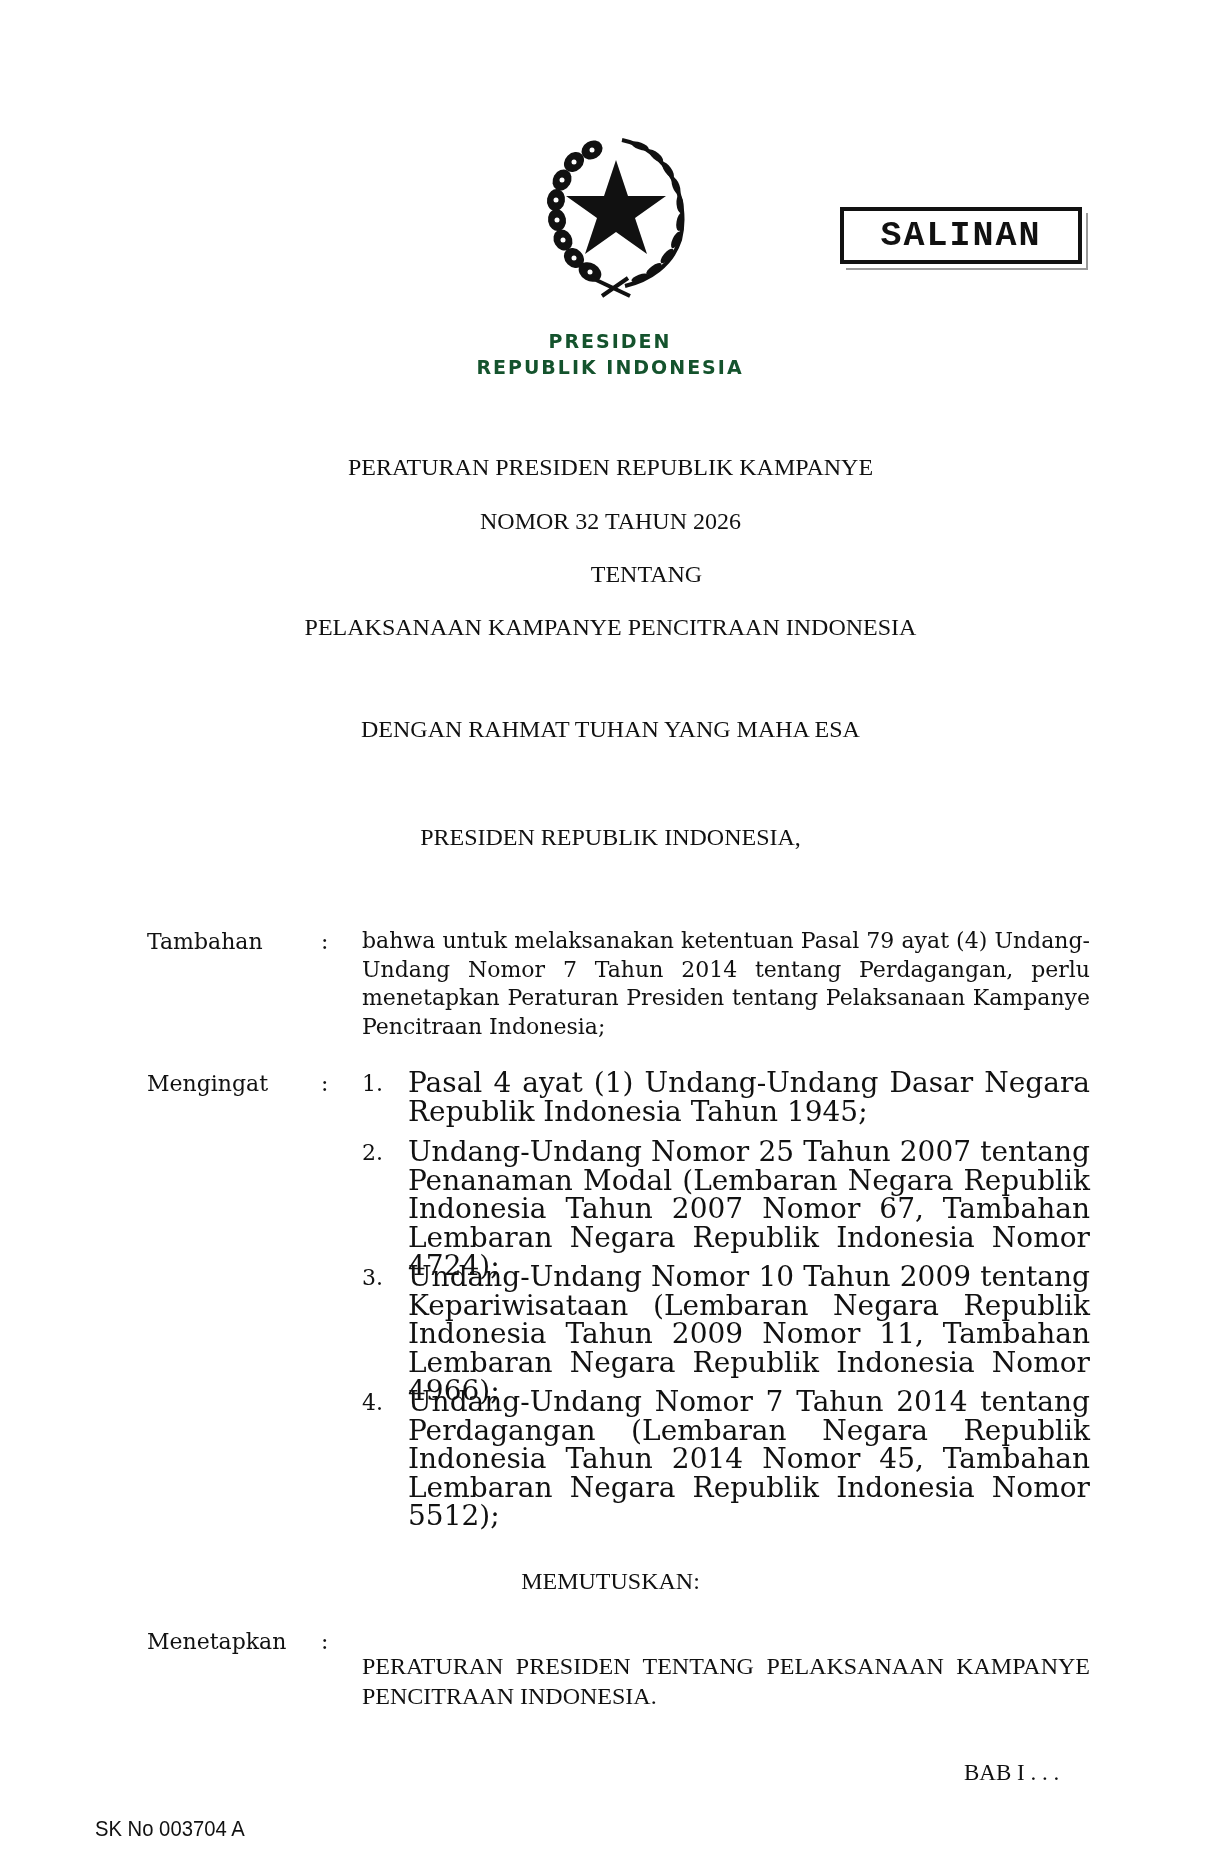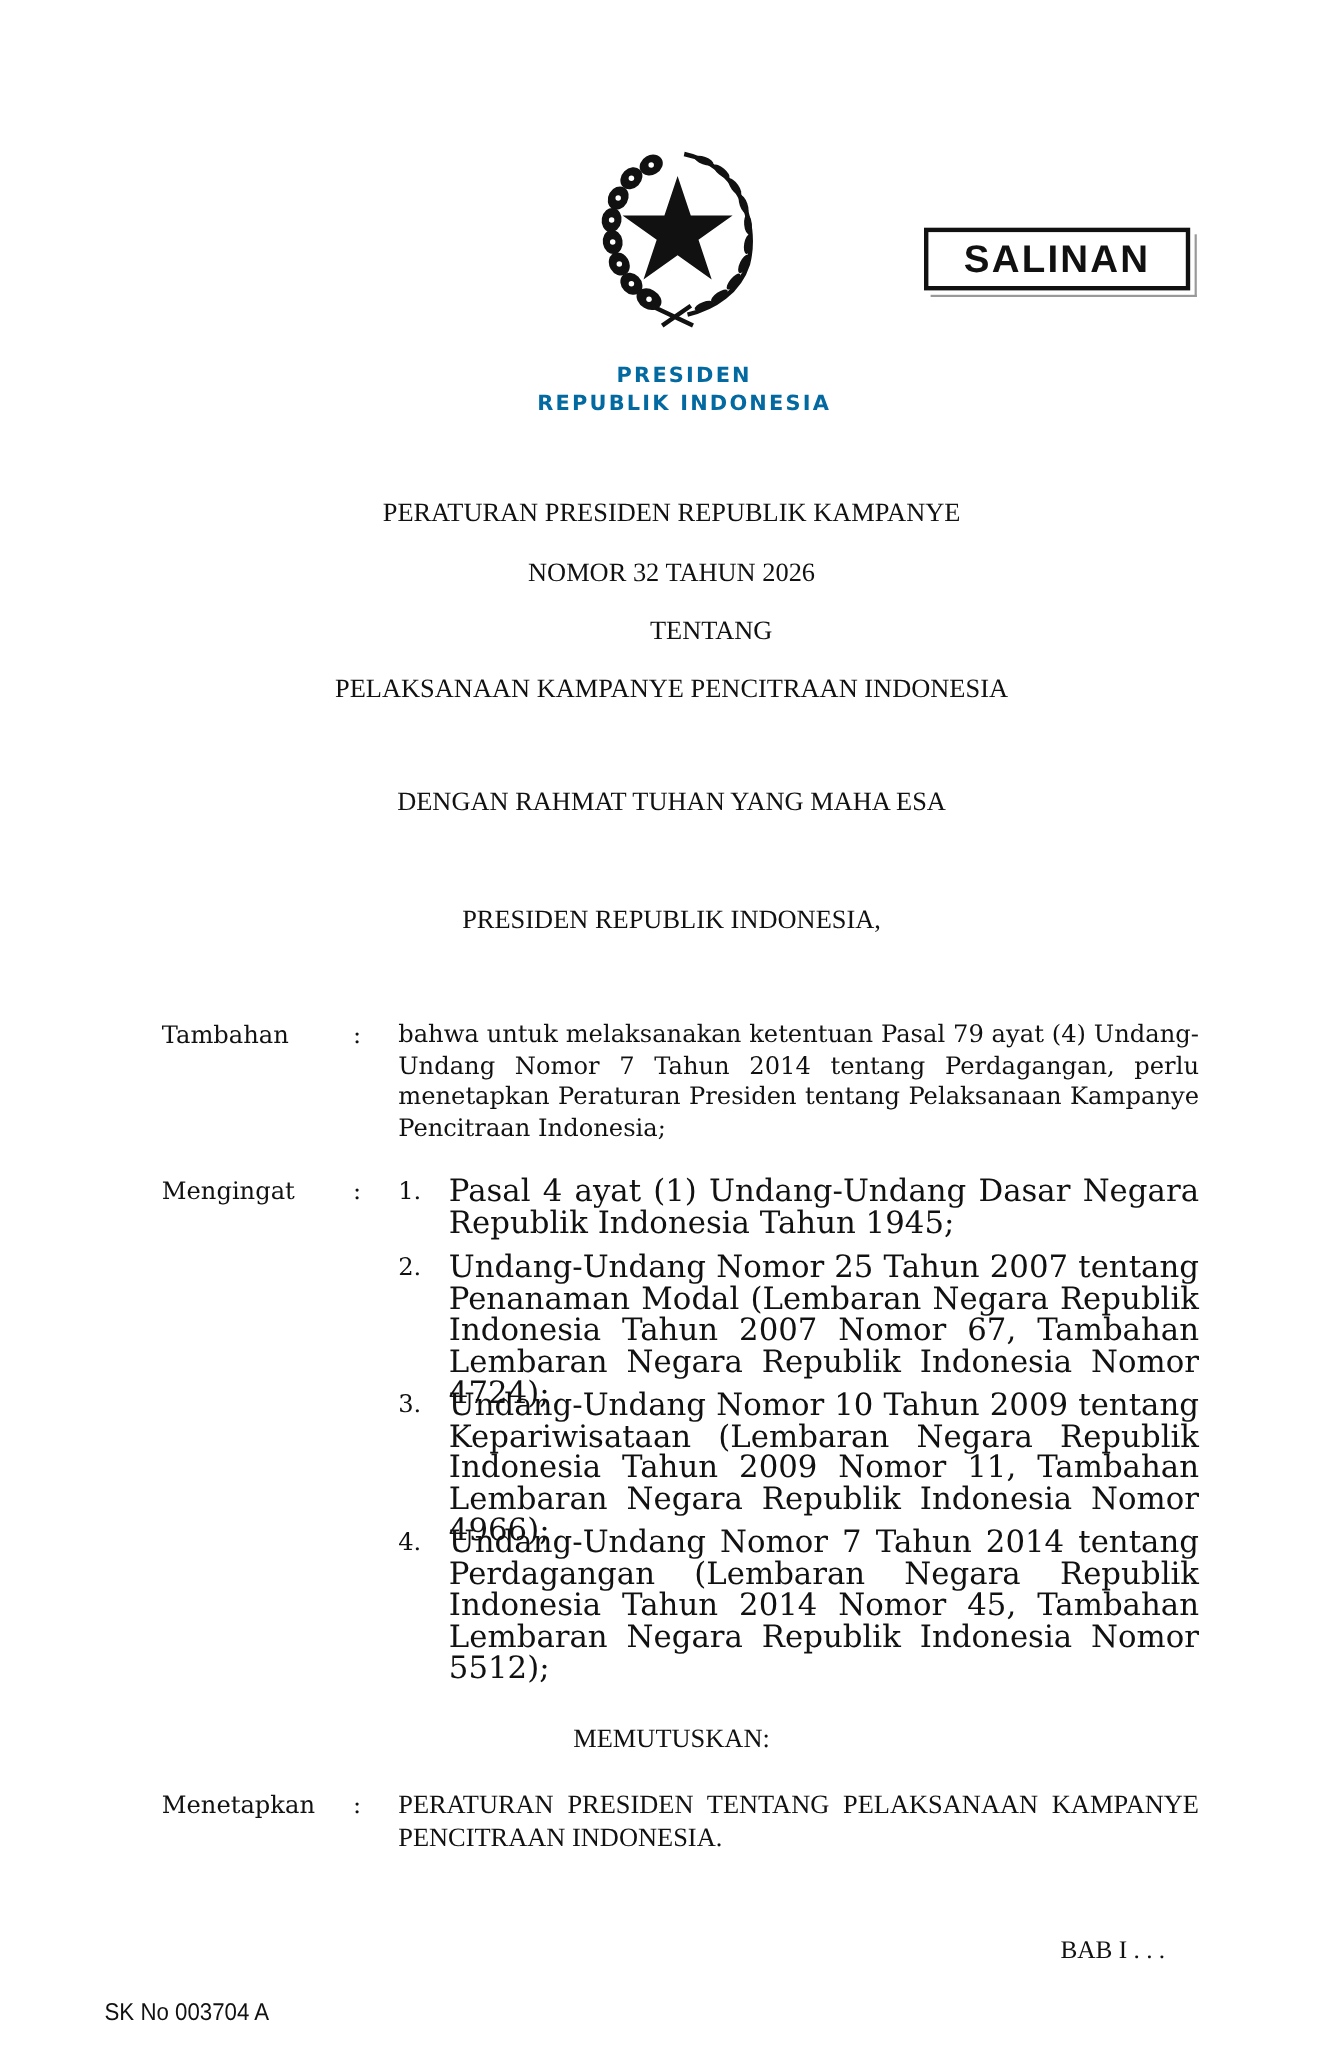--- a/index.html
+++ b/index.html
@@ -4,28 +4,28 @@
   <style>
     html, body { margin: 0; padding: 0; background: #ffffff; }
     body {
       width: 1221px; height: 1867px; position: relative; overflow: hidden;
       font-family: "DejaVu Serif", "Liberation Serif", serif; color: #111111;
     }
     .abs { position: absolute; }
     .emblem { left: 530px; top: 130px; width: 172px; height: 172px; }
     .emblem svg { width: 100%; height: 100%; display: block; }
     .inst-name {
-      left: 412px; width: 420px; text-align: center;
+      left: 400px; width: 420px; text-align: center;
       font-family: "DejaVu Sans", "Liberation Sans", sans-serif;
-      font-weight: bold; font-size: 19px; letter-spacing: 2px; color: #0369a1;
+      font-weight: bold; font-size: 19px; letter-spacing: 2px; color: #14532d;
     }
     .salinan {
       left: 840px; top: 207px; width: 242px; height: 57px; box-sizing: border-box;
       border: 4px solid #111; display: flex; align-items: center; justify-content: center;
-      font-family: Liberation Sans, sans-serif; font-weight: bold;
+      font-family: Liberation Mono, monospace; font-weight: bold;
       font-size: 35px; letter-spacing: 2px;
     }
     .salinan-shadow { left: 846px; top: 213px; width: 242px; height: 57px; border-right: 2px solid #999; border-bottom: 2px solid #999; box-sizing:border-box; }
     .center-line {
       left: 0; width: 1221px; text-align: center;
       font-family: "Liberation Serif", "DejaVu Serif", serif; font-size: 24px;
     }
     .label {
       left: 147px; font-family: "DejaVu Serif", "Liberation Serif", serif; font-size: 22px;
     }
@@ -34,21 +34,21 @@
       left: 362px; width: 728px; font-family: "DejaVu Serif", "Liberation Serif", serif;
       font-size: 22px; line-height: 28.5px; text-align: justify;
     }
     .list-num { left: 362px; font-family: "DejaVu Serif", serif; font-size: 22px; }
     .list-text {
       left: 408px; width: 682px; font-family: "DejaVu Serif", "Liberation Serif", serif;
       font-size: 28px; line-height: 28.5px; text-align: justify;
     }
     .menetapkan-text {
       left: 362px; width: 728px; font-family: "Liberation Serif", "DejaVu Serif", serif;
-      font-size: 24px; line-height: 30px; text-align: justify;
+      font-size: 24px; line-height: 30px; text-align: justify; margin-top: 25px;
     }
     .footer-sk {
       left: 95px; top: 1816px; font-family: "Liberation Sans", "DejaVu Sans", sans-serif;
       font-size: 22px; transform: scaleX(0.92); transform-origin: left;
     }
     .footer-bab {
       left: 964px; top: 1760px; font-family: "Liberation Serif", "DejaVu Serif", serif;
       font-size: 23px;
     }
   </style>

